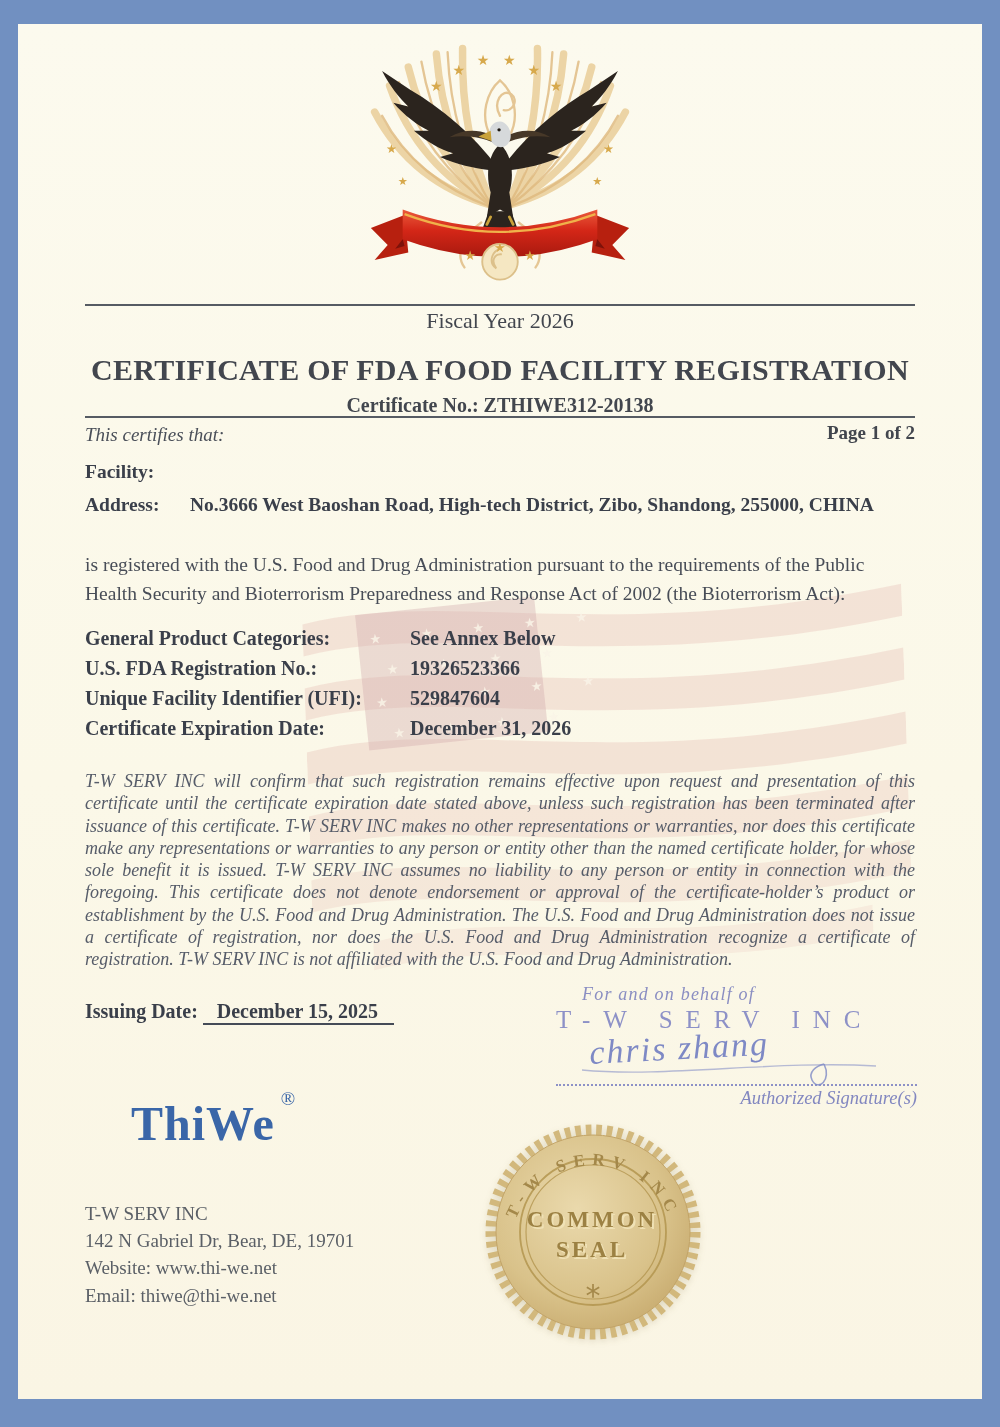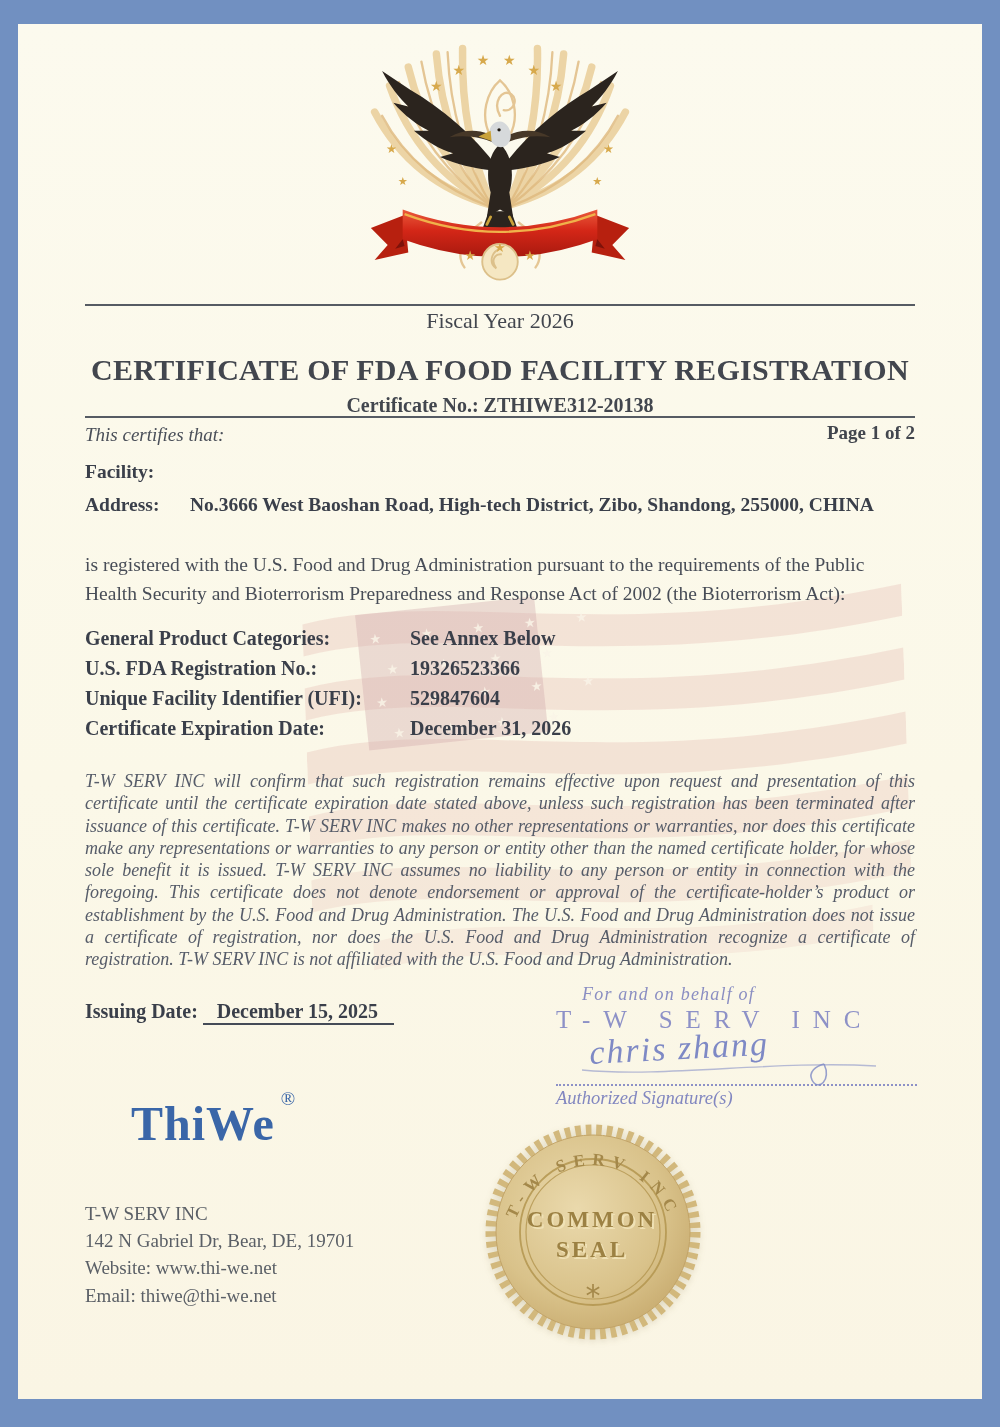--- a/index.html
+++ b/index.html
@@ -48,21 +48,21 @@
                 font-style:italic; text-align:justify; color:#565c69;margin-top:28px; }
 
   .issuing { left:67px; top:976px; font-size:20px; font-weight:bold; color:#3a3f4a; }
   .issuing .date { border-bottom:2.5px solid #454b57; padding:0 16px 1px 14px; }
 
   .sigblock { left:538px; top:960px; width:361px; color:#8b8fc5; }
   .behalf { font-size:18px; font-style:italic; letter-spacing:1.2px; margin-left:26px; color:#8a8ec2; }
   .sig-co { font-size:25px; letter-spacing:13px; margin-top:1px; color:#8d91c7; white-space:nowrap; }
   .sig-svg { margin-top:-8px; display:block; }
   .sig-rule { border-top:2px dotted #8d91c7; margin-top:-4px; }
-  .sig-caption { font-style:italic; font-size:18.5px; margin-top:2px; color:#8287c0; }
+  .sig-caption { text-align:right; font-style:italic; font-size:18.5px; margin-top:2px; color:#8287c0; }
 
   .logo { left:113px; top:1072px; font-size:48px; font-weight:bold; color:#3a66a8; letter-spacing:1px; }
   .logo sup { font-size:19px; position:relative; top:-18px; left:6px; font-weight:normal; }
 
   .footer { left:67px; top:1176px; font-size:19px; line-height:27.2px; color:#5a5f66; }
 
   .seal { left:463px; top:1096px; filter:drop-shadow(0 2px 3px rgba(90,70,20,.18)); }
 </style>
 </head>
 <body>

